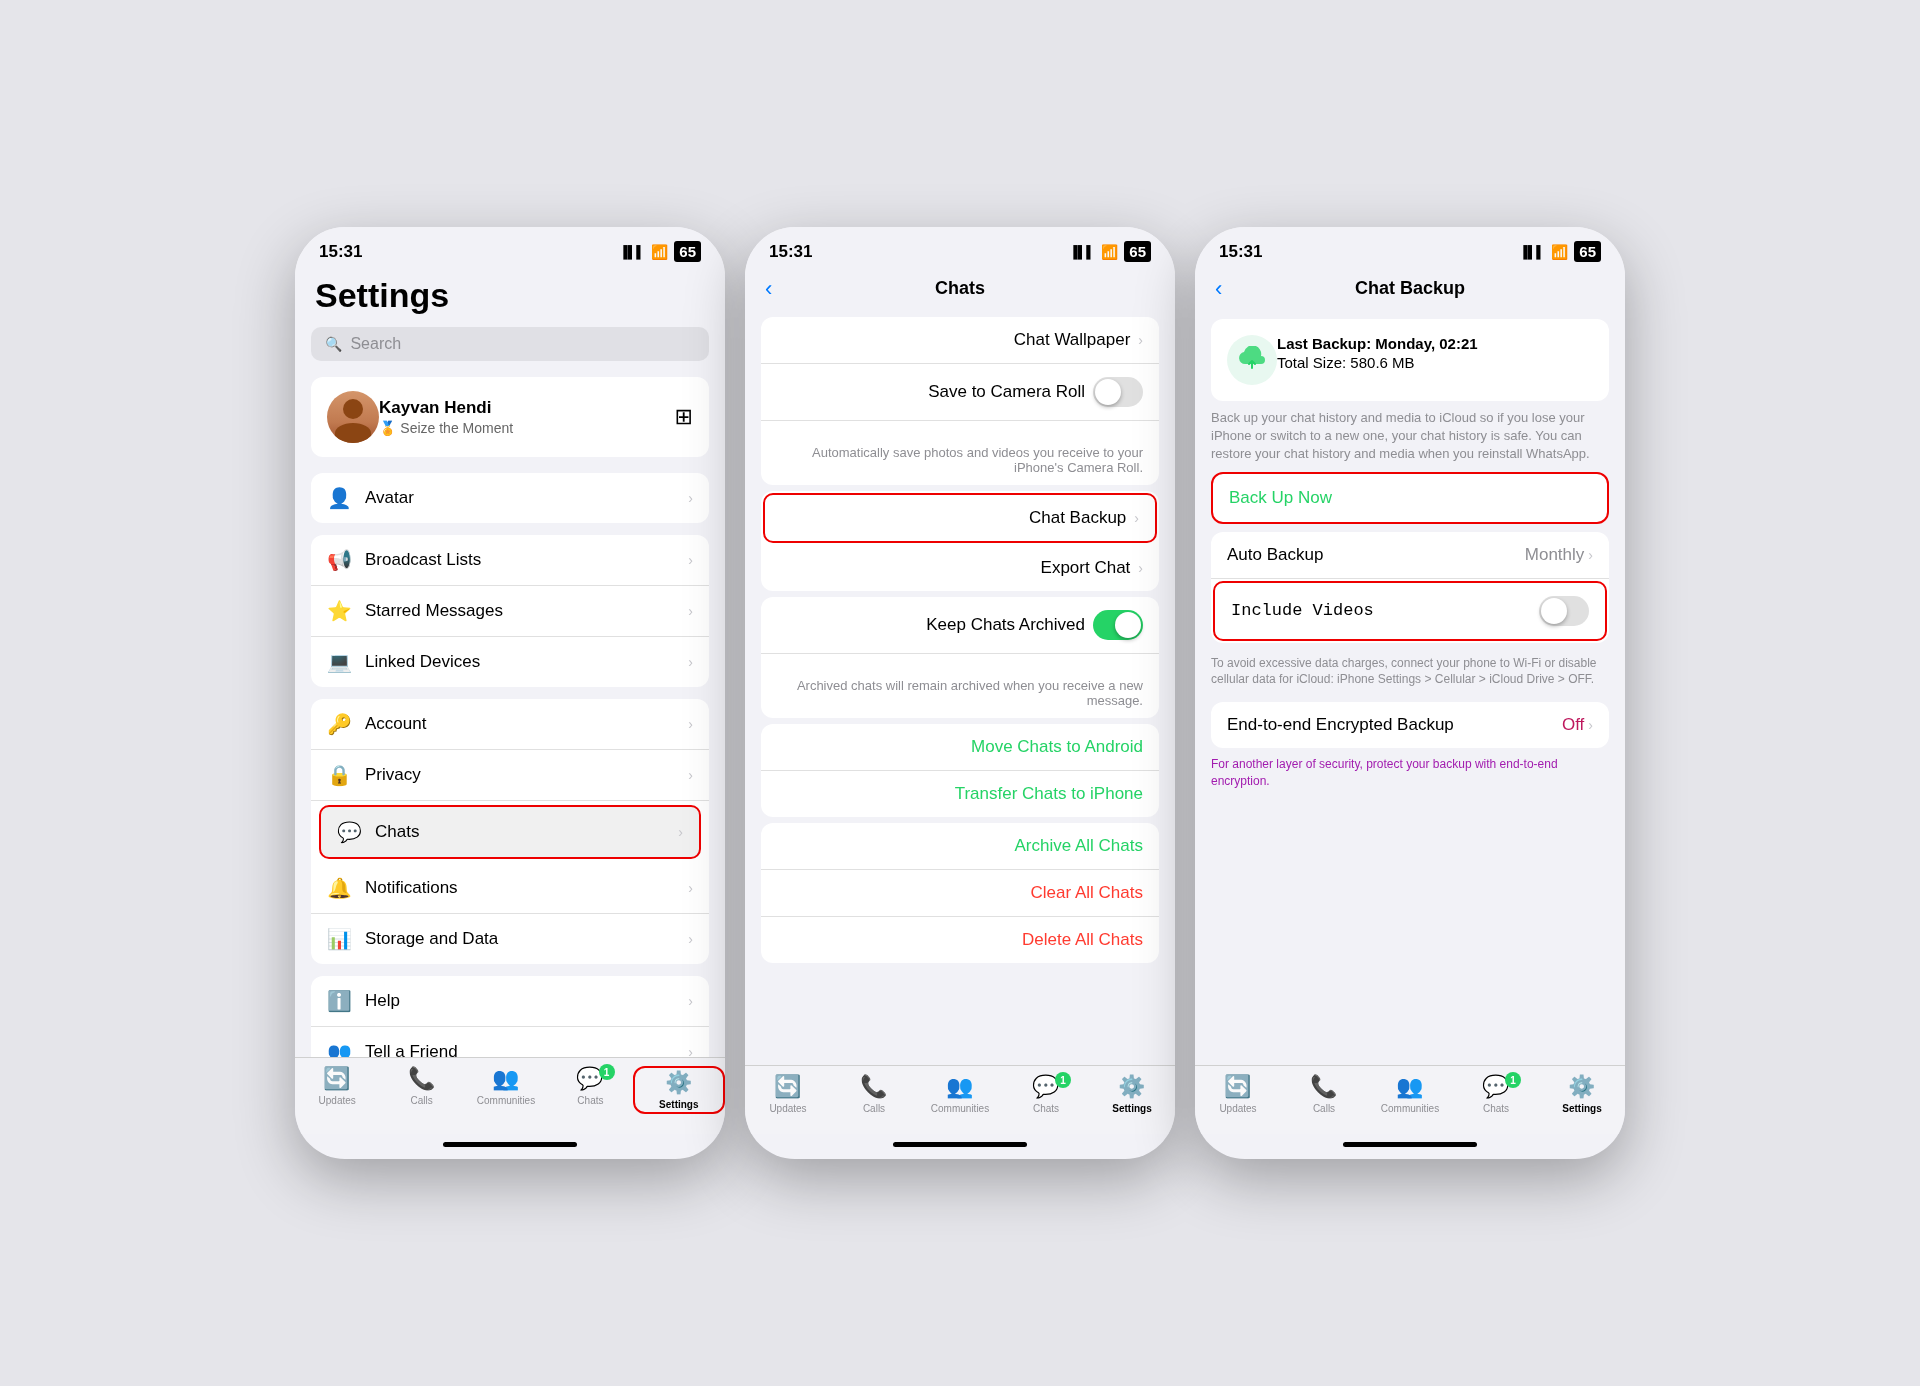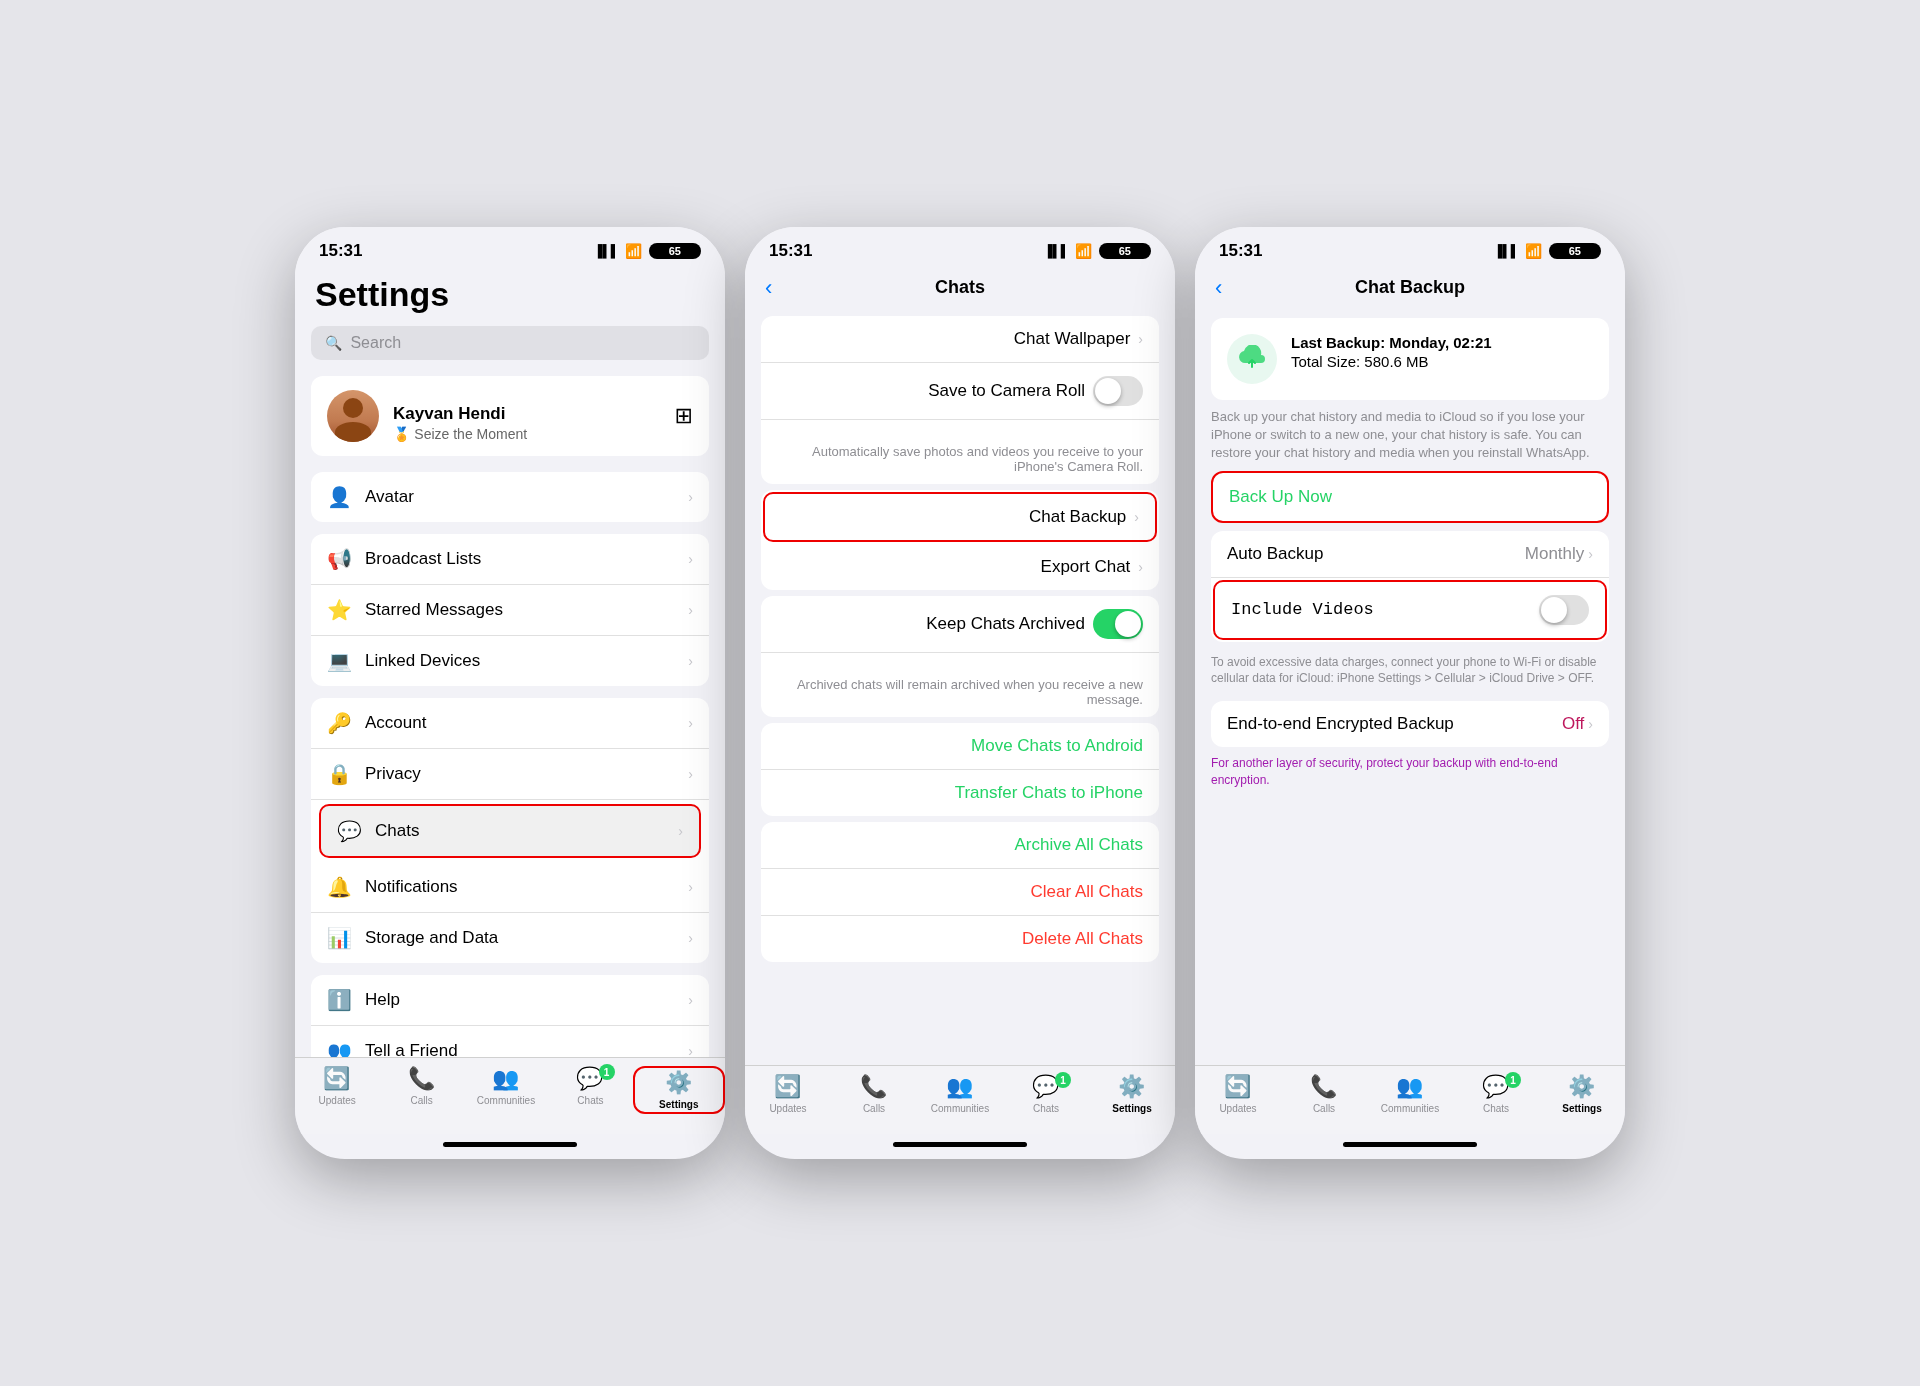--- a/index.html
+++ b/index.html
@@ -46,24 +46,24 @@
     .status-icons {
       display: flex;
       align-items: center;
       gap: 6px;
     }
     .signal-bars { font-size: 12px; color: #000; }
     .wifi-icon { font-size: 14px; color: #000; }
     .battery {
       background: #000;
       color: #fff;
-      font-size: 11px;
+      font-size: 15px;
       font-weight: 600;
-      padding: 2px 20px;
-      border-radius: 8px;
+      padding: 2px 5px;
+      border-radius: 3px;
     }
 
     
     .phone1-content {
       flex: 1;
       overflow: hidden;
       display: flex;
       flex-direction: column;
       background: #f2f2f7;
     }
@@ -87,21 +87,21 @@
 
     .profile-card {
       background: #fff;
       margin: 0 16px 16px;
       border-radius: 12px;
       padding: 14px 16px;
       display: flex;
       align-items: center;
       justify-content: space-between;
     }
-    .profile-info { display: flex; align-items: flex-end; gap: 14px; }
+    .profile-info { display: flex; align-items: center; }
     .avatar-face {
       width: 52px;
       height: 52px;
       border-radius: 50%;
       background: linear-gradient(180deg, #d4956a 0%, #c17a50 60%, #a0522d 100%);
       position: relative;
       overflow: hidden;
     }
     .avatar-face::before {
       content: '';
@@ -306,21 +306,20 @@
       display: flex;
       flex-direction: column;
       background: #f2f2f7;
     }
     .backup-header-card {
       background: #fff;
       margin: 8px 16px;
       border-radius: 12px;
       padding: 16px;
       display: flex;
-      gap: 14px;
       align-items: flex-start;
     }
     .cloud-icon-circle {
       width: 50px;
       height: 50px;
       border-radius: 50%;
       background: #e8f8f0;
       display: flex;
       align-items: center;
       justify-content: center;

